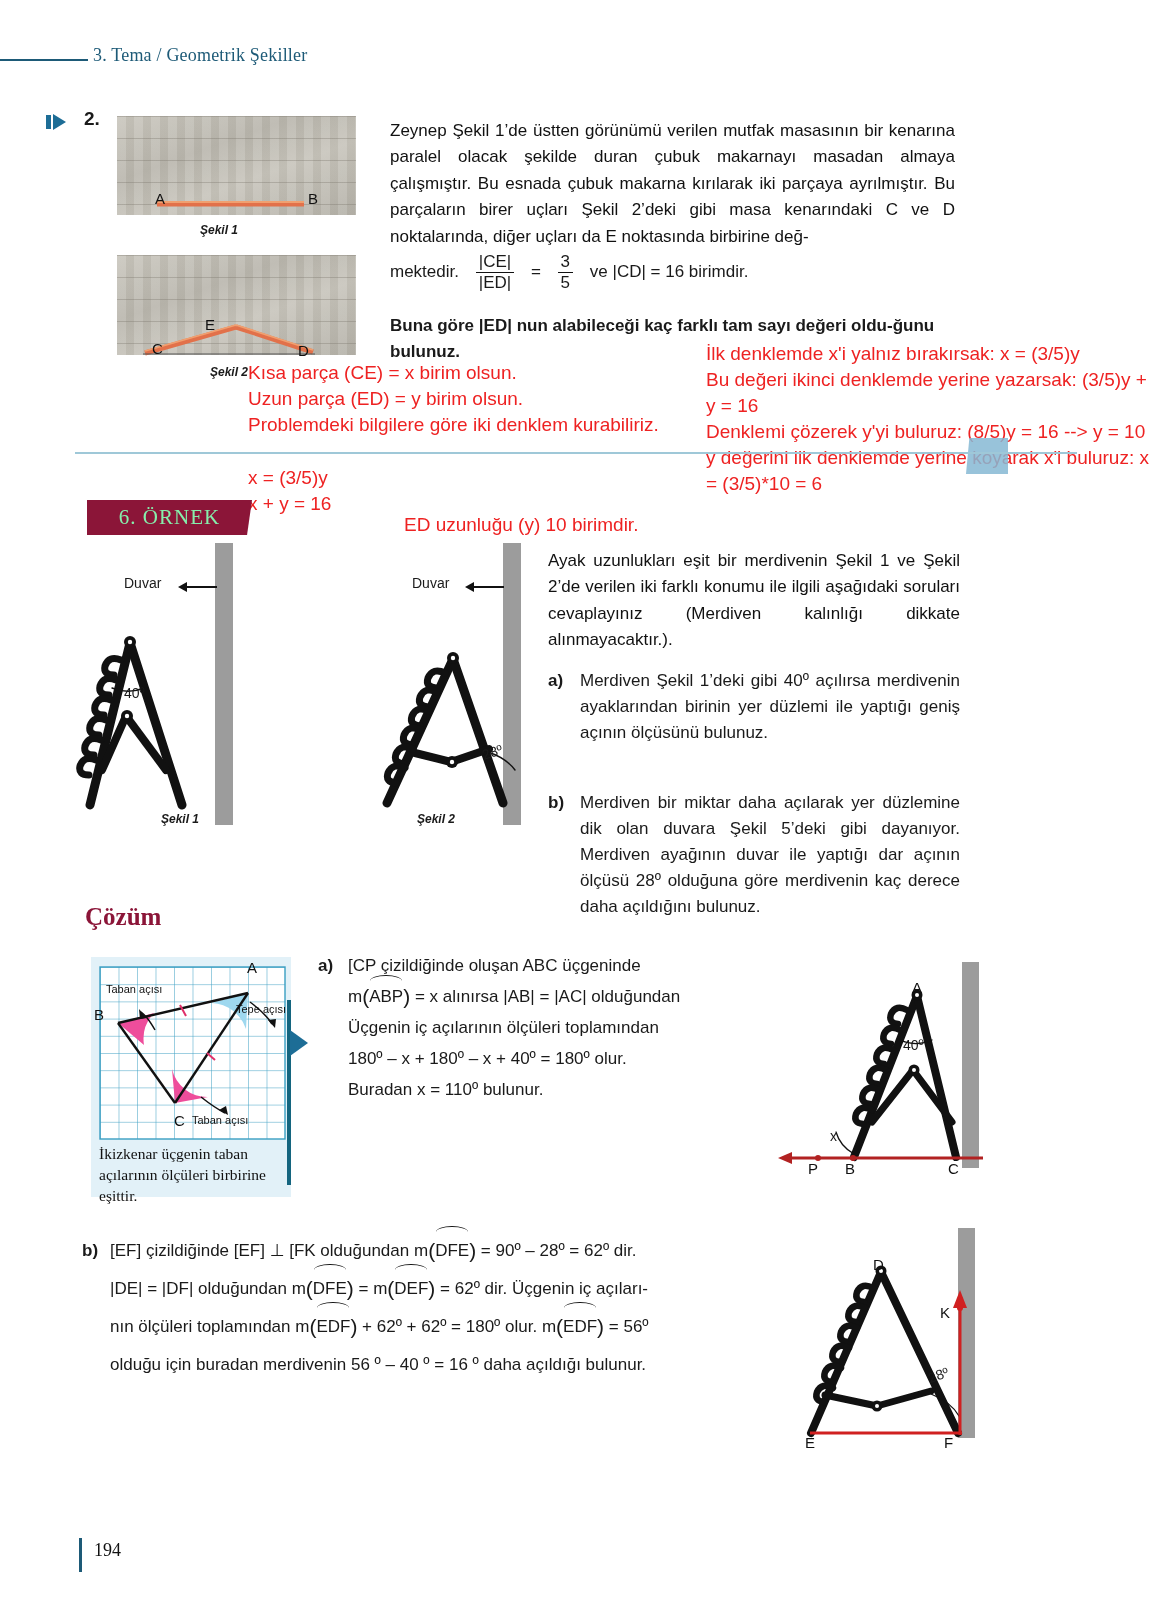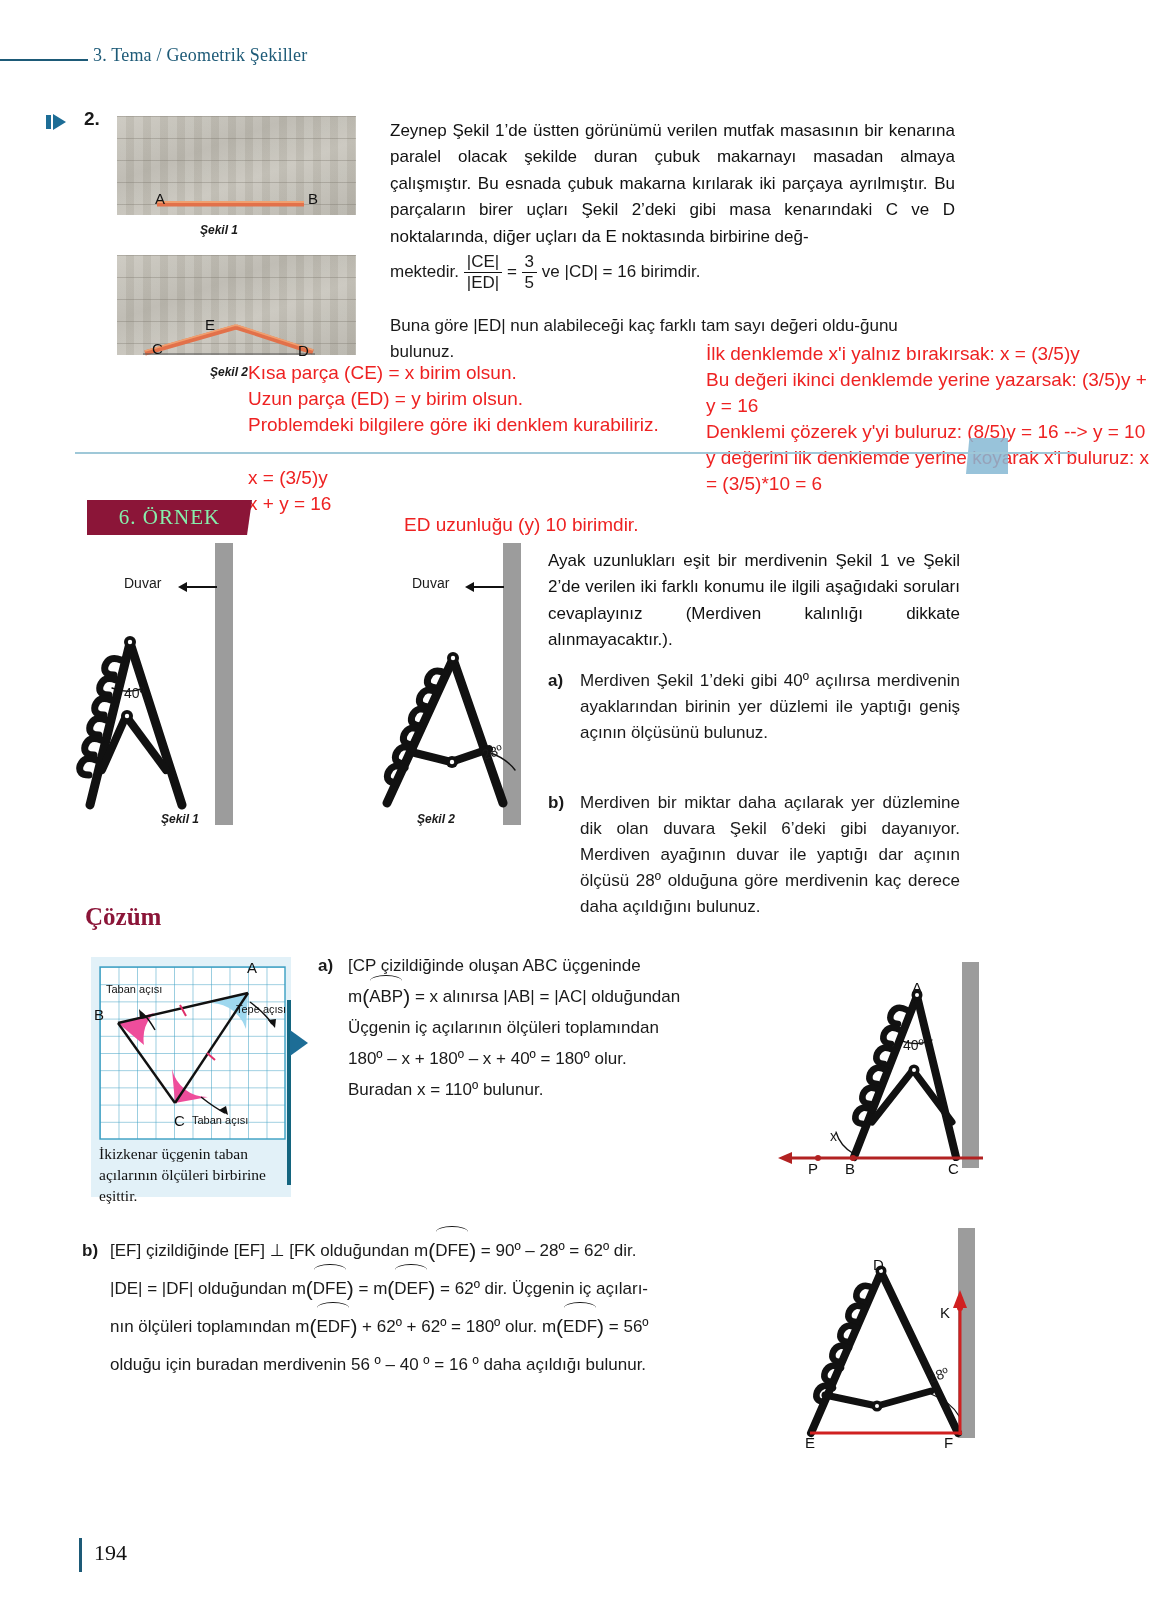--- a/index.html
+++ b/index.html
@@ -64,28 +64,28 @@
   }
 
   
   .para {
     position:absolute; font-size:17px; line-height:26.4px;
     text-align:justify; color:#111;
   }
   #q-para { left:390px; top:110px; width:565px;margin-top:8px; }
 
   .mek-line { position:absolute; left:390px; top:252px; font-size:17px; }
-  .frac { display:inline-block; vertical-align:middle; text-align:right; margin:0 0; }
+  .frac { display:inline-block; vertical-align:middle; text-align:right; margin:0 12px; }
   .frac .num { display:block; padding:0 3px; font-size:17px; }
   .frac .bar { display:block; border-top:1.6px solid #111; height:0; }
   .frac .den { display:block; padding:0 3px; font-size:17px; }
 
   #q-bold {
     position:absolute; left:390px; top:313px; width:568px;
-    font-size:17px; font-weight:normal; line-height:26px;
+    font-size:17px; font-weight:bold; line-height:26px;
   }
 
   
   .red {
     position:absolute; color:#ee2222; font-size:19px; line-height:26px;
     white-space:pre-wrap;
   }
   #red-left  { left:248px; top:360px; width:470px; }
   #red-eq    { left:248px; top:465px; width:210px; }
   #red-ed    { left:404px; top:512px; width:300px; }
@@ -171,21 +171,21 @@
   .sol-b { position:absolute; left:82px; top:1232px; width:700px; font-size:17px; line-height:38px; }
   .sol-b .lab { position:absolute; left:0; top:0; font-weight:bold; }
   .sol-b .body { margin-left:28px; }
 
   
   .foot-rule {
     position:absolute; left:79px; top:1538px; width:3px; height:34px; background:#1d5a77;
   }
   .pageno {
     position:absolute; left:94px; top:1540px;
-    font-family:"Liberation Serif", serif; font-size:22px; color:#111;
+    font-family:"Liberation Serif", serif; font-size:18px; color:#111;
   }
 
   svg { display:block; overflow:visible; }
   .lad { position:absolute; }
 </style>
 </head>
 <body>
 
 <div class="page">
 
@@ -312,21 +312,21 @@
   <div class="fig-cap" style="left:417px;top:812px;">Şekil 2</div>
 
   <div class="para" id="ex-para">Ayak uzunlukları eşit bir merdivenin Şekil 1 ve Şekil 2’de verilen iki farklı konumu ile ilgili aşağıdaki soruları cevaplayınız (Merdiven kalınlığı dikkate alınmayacaktır.).</div>
 
   <div class="abc-item" style="left:548px;top:668px;width:412px;">
     <span class="lab">a)</span>
     <span class="txt">Merdiven Şekil 1’deki gibi  40º açılırsa merdivenin ayaklarından birinin yer düzlemi ile yaptığı geniş açının ölçüsünü bulunuz.</span>
   </div>
   <div class="abc-item" style="left:548px;top:790px;width:412px;">
     <span class="lab">b)</span>
-    <span class="txt">Merdiven bir miktar daha açılarak yer düzlemine dik olan duvara Şekil 6’deki gibi dayanıyor. Merdiven ayağının duvar ile yaptığı dar açının ölçüsü 28º olduğuna göre merdivenin kaç derece daha açıldığını bulunuz.</span>
+    <span class="txt">Merdiven bir miktar daha açılarak yer düzlemine dik olan duvara Şekil 5’deki gibi dayanıyor. Merdiven ayağının duvar ile yaptığı dar açının ölçüsü 28º olduğuna göre merdivenin kaç derece daha açıldığını bulunuz.</span>
   </div>
 
   <div class="cozum">Çözüm</div>
 
   <div class="infobox"></div>
   <div class="infobox-bar"></div>
   <div class="tri-marker"></div>
 
   <svg class="lad" style="left:100px;top:967px;" width="185" height="172">
     <defs>

